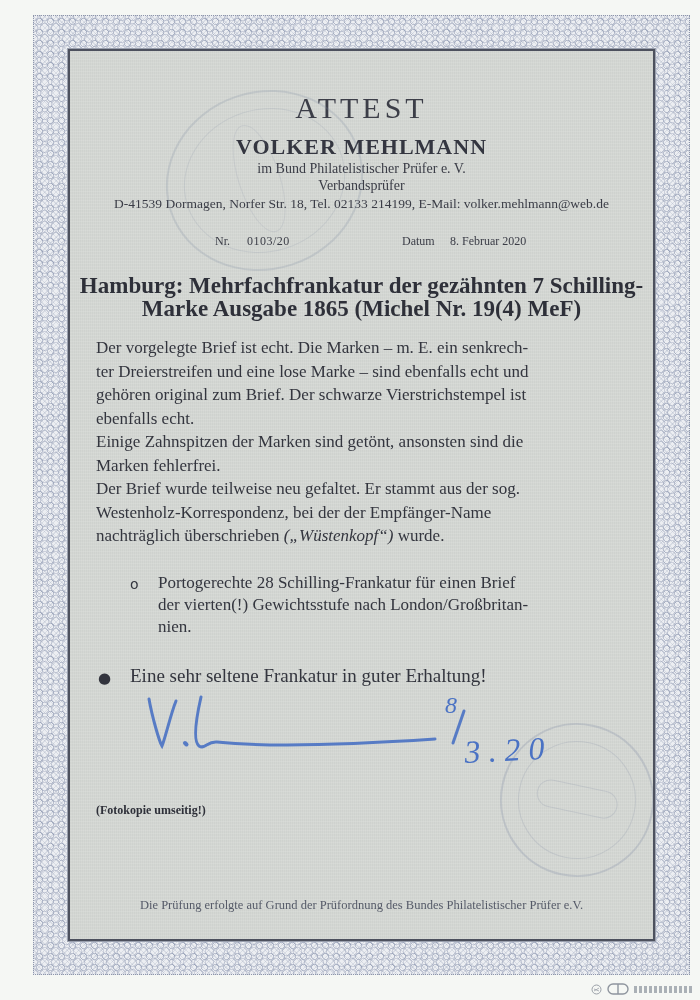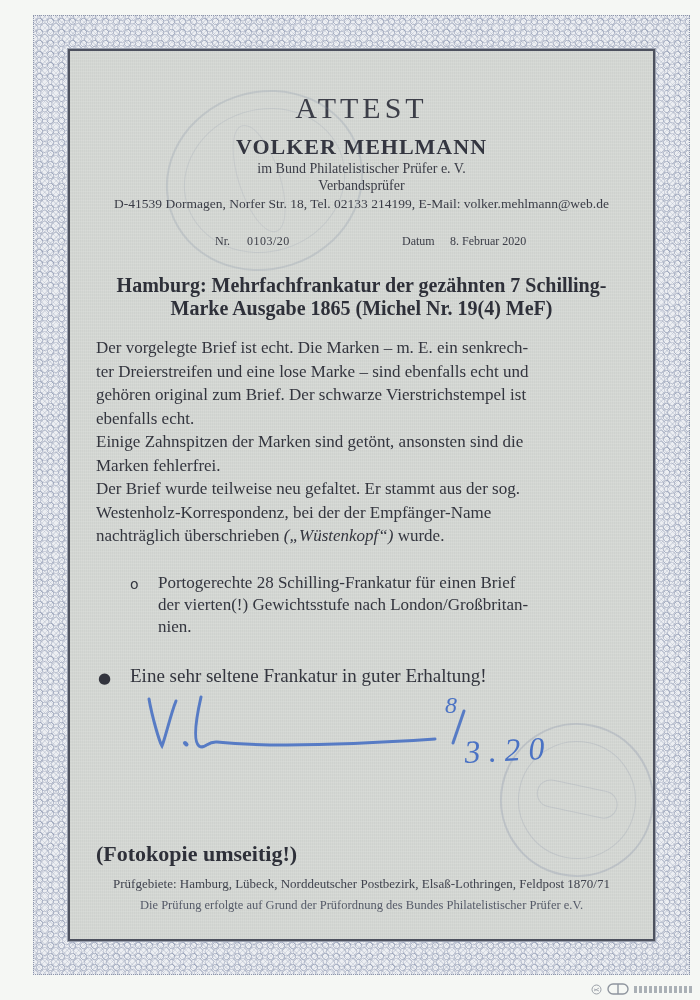--- a/index.html
+++ b/index.html
@@ -42,41 +42,41 @@
   .small-line{font-size:14px;line-height:17px;color:#3a3c46;}
   .addr{font-size:13.5px;margin-top:2px;color:#3a3c46;}
   .nr-row{
     position:relative;margin-top:22px;height:22px;font-size:12px;color:#3a3c46;
   }
   .nr-label{position:absolute;left:145px;}
   .nr-value{position:absolute;left:177px;letter-spacing:.5px;}
   .date-label{position:absolute;left:332px;}
   .date-value{position:absolute;left:380px;}
   .subject{
-    margin-top:18px;font-size:20px;font-weight:bold;line-height:23px;color:#2e3039;
+    margin-top:18px;font-size:23px;font-weight:bold;line-height:23px;color:#2e3039;
     white-space:pre-line;
   }
   .bodytext{
     margin:16px 0 0 26px;width:528px;font-size:17px;line-height:23.5px;
     white-space:pre-line;color:#33353e;
   }
   .p3tail{margin-left:26px;width:528px;font-size:17px;line-height:23.5px;color:#33353e;}
   .ital{font-style:italic;}
   .bullet{
     position:relative;margin-left:26px;width:528px;font-size:17px;line-height:22px;color:#33353e;
   }
   .bullet .marker{position:absolute;font-family:"DejaVu Sans",sans-serif;}
   .b1{margin-top:24px;}
   .b1 .marker{left:34px;top:1px;font-size:14px;}
   .b1 .lines{display:block;margin-left:62px;white-space:pre-line;}
   .b2{margin-top:26px;font-size:19px;line-height:24px;}
   .b2 .marker{left:2px;top:2px;font-size:15px;}
   .b2 .lines{display:block;margin-left:34px;white-space:pre-line;}
   .sig-wrap{position:absolute;left:65px;top:640px;width:460px;height:95px;}
-  .photocopy{position:absolute;left:26px;top:790px;font-size:22px;font-weight:bold;color:#2e3039;}
+  .photocopy{position:absolute;left:26px;top:752px;font-size:12px;font-weight:bold;color:#2e3039;}
   .footer{position:absolute;left:0;right:0;bottom:26px;text-align:center;}
   .footer .f1{font-size:13px;color:#3f424d;}
   .footer .f2{font-size:12.5px;color:#555a68;margin-top:6px;}
   
   .seal{position:absolute;border-radius:50%;pointer-events:none;}
   .seal .ring2{position:absolute;inset:16px;border-radius:50%;}
   .seal .core{position:absolute;border-radius:18px;}
   .seal-tl{left:95px;top:40px;width:195px;height:175px;border:2px solid rgba(125,135,160,.22);transform:rotate(-18deg);}
   .seal-tl .ring2{border:1.5px solid rgba(125,135,160,.17);}
   .seal-tl .core{left:72px;top:28px;width:40px;height:110px;border:1.5px solid rgba(125,135,160,.15);border-radius:50%;}
@@ -149,21 +149,20 @@
           <path d="M329,20 L318,52"></path>
         </g>
         <text x="310" y="22" font-family="Liberation Serif, serif" font-style="italic" font-size="24" fill="#4a72c4">8</text>
         <text x="330" y="72" font-family="Liberation Serif, serif" font-style="italic" font-size="32" letter-spacing="8" fill="#4a72c4" transform="rotate(-3 330 72)">3.20</text>
       </svg>
     </div>
 
     <div class="photocopy">(Fotokopie umseitig!)</div>
 
     <div class="footer">
-      <div class="f1">Prüfgebiete: Hamburg, Lübeck, Norddeutscher Postbezirk, Elsaß-Lothringen, Feldpost 1870/71</div>
       <div class="f2">Die Prüfung erfolgte auf Grund der Prüfordnung des Bundes Philatelistischer Prüfer e.V.</div>
     </div>
 
   </div>
 </div>
 
 <div class="wm">
   <svg width="11" height="11" viewBox="0 0 11 11">
     <circle cx="5.5" cy="5.5" r="4.5" fill="none" stroke="#9aa0a8" stroke-width="1"></circle>
     <path d="M3,7 L8,4 M3,5 L8,7" stroke="#9aa0a8" stroke-width="0.8" fill="none"></path>

